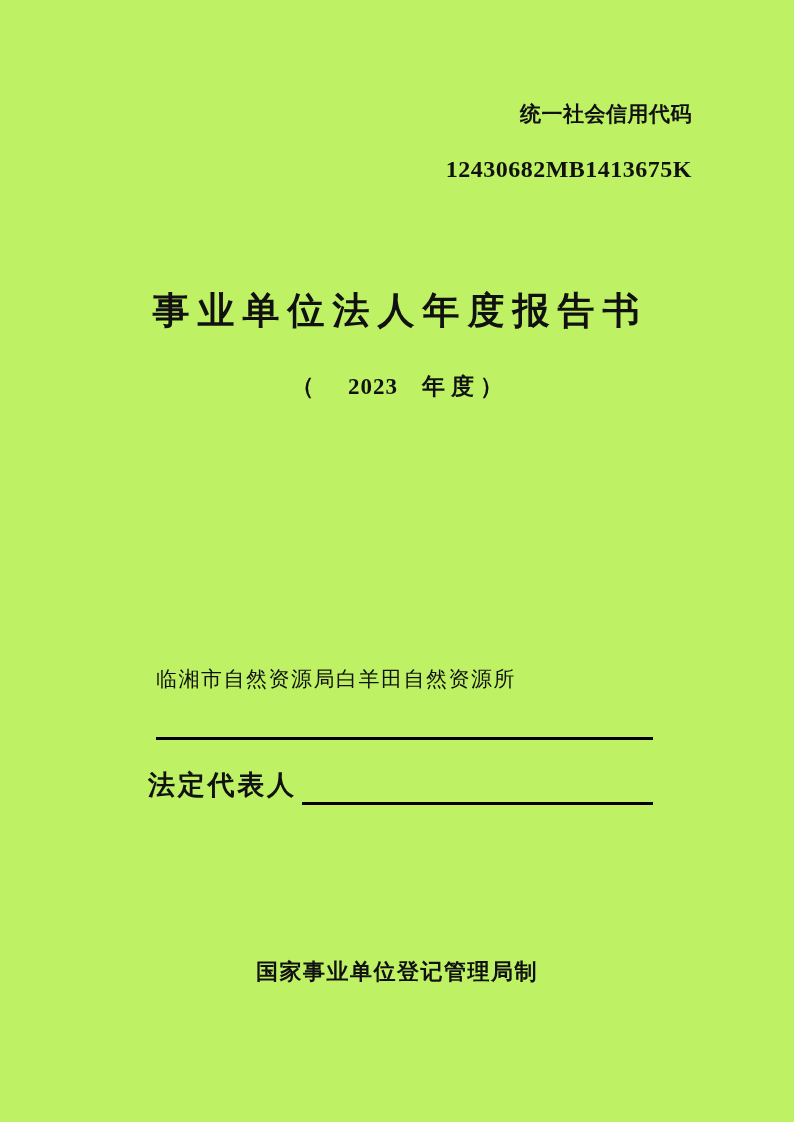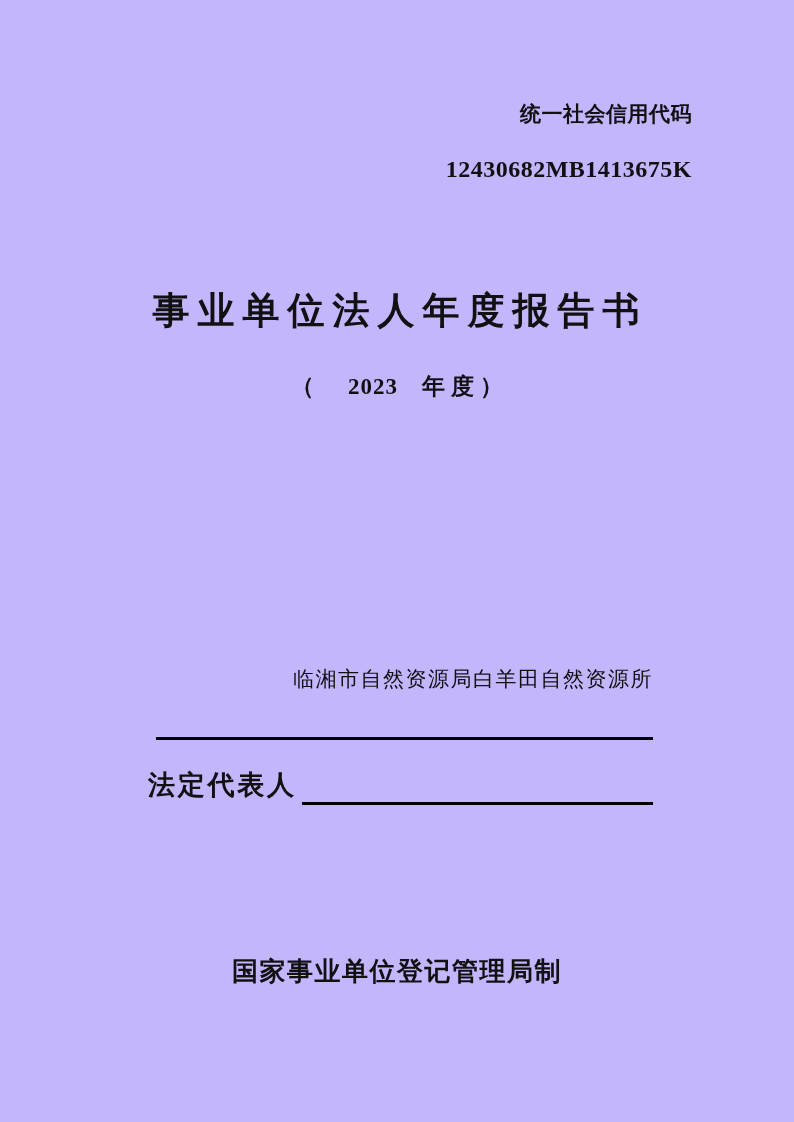--- a/index.html
+++ b/index.html
@@ -5,21 +5,21 @@
   * { margin: 0; padding: 0; box-sizing: border-box; }
   html, body { background: #ffffff; }
   body {
     font-family: "Liberation Serif", serif;
     color: #111111;
   }
   .page {
     position: relative;
     width: 794px;
     height: 1122px;
-    background: #c4b5fd;
+    background: #bef264;
     overflow: hidden;
     margin: 0 auto;
   }
 
   
   .credit-block {
     position: absolute;
     top: 102px;
     right: 102px;
     text-align: right;
@@ -97,40 +97,40 @@
     line-height: 32px;
     padding-bottom: 4px;
     text-align: justify;
     text-align-last: justify;
     white-space: nowrap;
   }
   .form-value {
     flex: 1 1 auto;
     margin-left: 8px;
     border-bottom: 3px solid #000000;
-    text-align: right;
+    text-align: left;
     font-family: "Liberation Serif", "DejaVu Serif", serif;
     font-size: 21px;
     line-height: 35px;
     letter-spacing: 1.5px;
     padding-bottom: 5px;
     min-height: 20px;
   }
   .form-value.filled { min-height: 78px; display: block; }
   .form-value.empty  { height: 45px; }
 
   
   .footer {
     position: absolute;
     top: 959px;
     left: 0;
     width: 100%;
     text-align: center;
     font-family: "Liberation Serif", "DejaVu Serif", serif;
-    font-size: 26px;
+    font-size: 22px;
     font-weight: bold;
     letter-spacing: 1.5px;
     line-height: 26px;
   }
 </style>
 </head>
 <body>
 
 <div class="page">
 

